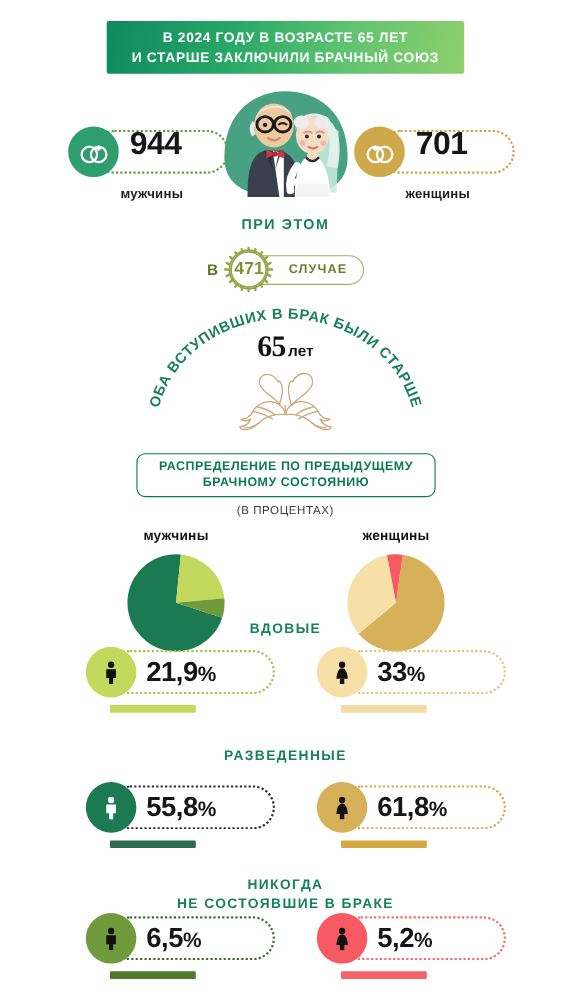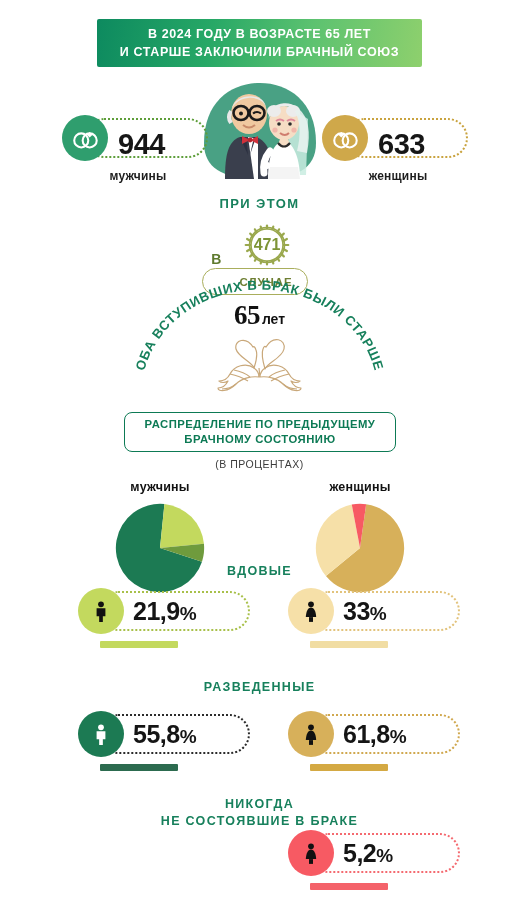--- a/index.html
+++ b/index.html
@@ -29,21 +29,21 @@
 
   
   .couple-wrap { position: absolute; left: 196px; top: 79px; width: 128px; height: 104px; }
 
   
   .stat { position: absolute; top: 115px; width: 152px; height: 80px; }
   .stat.men { left: 62px; }
   .stat.women { left: 322px; }
   .stat-pill {
     position: relative; height: 46px; width: 152px;
-    display: flex; align-items: flex-end;
+    display: flex; align-items: flex-start;
   }
   .stat-dotted {
     position: absolute; left: 22px; top: 3px; right: 6px; height: 40px;
     border: 2px dotted #5e9e3a; border-radius: 20px;
   }
   .stat.women .stat-dotted { border-color: #c9a33f; }
   .stat-circle {
     position: relative; z-index: 3;
     width: 46px; height: 46px; border-radius: 50%;
     background: #2f9e6e; display: flex; align-items: center; justify-content: center;
@@ -69,21 +69,21 @@
 
   
   .case-row {
     position: absolute; left: 0; top: 222px; width: 519px;
     display: flex; align-items: center; justify-content: center;
   }
   .case-v {
     font-size: 14px; font-weight: 700; color: #5e7a2e; letter-spacing: 1px;
     margin-right: 4px;
   }
-  .case-group { position: relative; display: flex; align-items: center; flex-direction: column; }
+  .case-group { position: relative; display: flex; align-items: center; }
   .case-tag {
     height: 27px; border: 1.6px solid #a9ae5c; border-radius: 14px;
     display: flex; align-items: center; padding: 0 14px 0 36px;
     margin-left: -24px;
     font-size: 11.5px; font-weight: 700; color: #6e7f33; letter-spacing: 1px;
   }
   .burst { position: relative; z-index: 4; width: 46px; height: 46px; }
   .burst-num {
     position: absolute; inset: 0; display: flex; align-items: center; justify-content: center;
     font-size: 16px; font-weight: 800; color: #7d9436;
@@ -261,21 +261,21 @@
   <div class="stat women">
     <div class="stat-pill">
       <div class="stat-dotted"></div>
       <div class="stat-circle">
         <svg viewBox="0 0 32 24" width="30" height="23">
           <circle cx="12" cy="14" r="7.5" fill="none" stroke="#ffffff" stroke-width="2.2"></circle>
           <circle cx="21" cy="14" r="7.5" fill="none" stroke="#ffffff" stroke-width="2.2"></circle>
           <path d="M12 5 l3 3 l-3 3 l-3 -3 Z" fill="#ffffff"></path>
         </svg>
       </div>
-      <div class="stat-num">633</div>
+      <div class="stat-num">701</div>
     </div>
     <div class="stat-label">женщины</div>
   </div>
 
   <div class="pri-etom">ПРИ ЭТОМ</div>
 
   <div class="case-row">
     <span class="case-v">В</span>
     <span class="case-group">
       <span class="burst">
@@ -432,20 +432,33 @@
           <circle cx="10" cy="4" r="3.6" fill="#111"></circle>
           <path d="M10 8 C6 8 4 13 3.5 20 h13 C16 13 14 8 10 8 Z" fill="#111"></path>
           <path d="M7.5 20 h5 v6 h-5 Z" fill="#111"></path>
         </svg>
       </div>
       <div class="pct-val"><span>61,8</span><span class="sym">%</span></div>
     </div>
     <div class="pct-bar"></div>
   </div>
 
+  <div class="pct n-men">
+    <div class="pct-pill">
+      <div class="pct-dotted"></div>
+      <div class="pct-circle">
+        <svg viewBox="0 0 20 26" width="16" height="21">
+          <circle cx="10" cy="4" r="3.6" fill="#111"></circle>
+          <path d="M4.5 9 h11 v10 h-3.2 v7 h-4.6 v-7 h-3.2 Z" fill="#111"></path>
+        </svg>
+      </div>
+      <div class="pct-val"><span>6,5</span><span class="sym">%</span></div>
+    </div>
+    <div class="pct-bar"></div>
+  </div>
 
   <div class="pct n-women">
     <div class="pct-pill">
       <div class="pct-dotted"></div>
       <div class="pct-circle">
         <svg viewBox="0 0 20 26" width="16" height="21">
           <circle cx="10" cy="4" r="3.6" fill="#111"></circle>
           <path d="M10 8 C6 8 4 13 3.5 20 h13 C16 13 14 8 10 8 Z" fill="#111"></path>
           <path d="M7.5 20 h5 v6 h-5 Z" fill="#111"></path>
         </svg>

